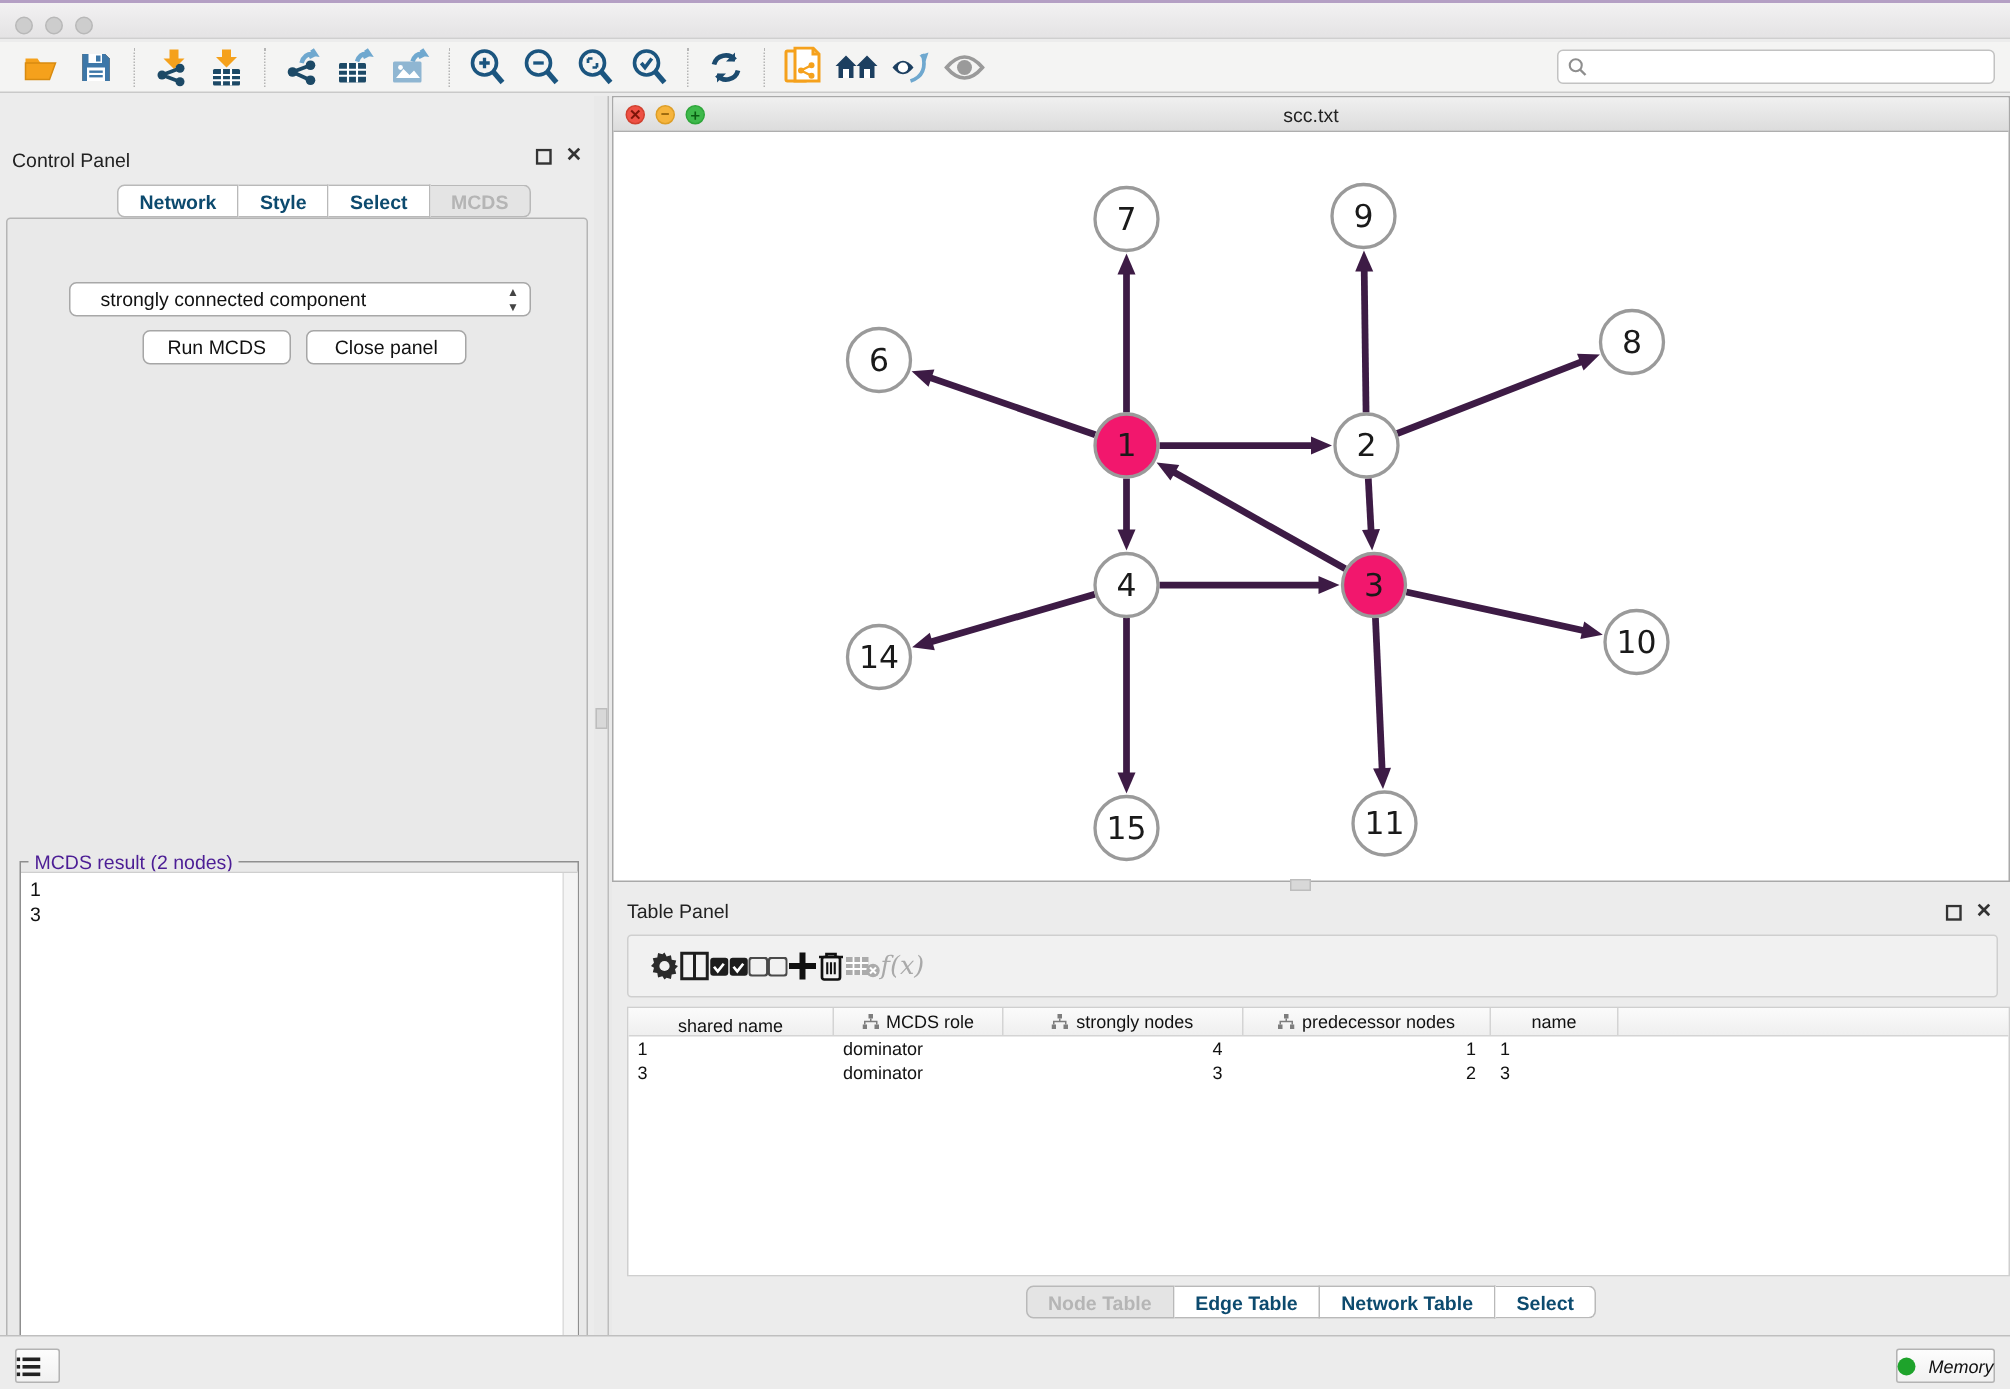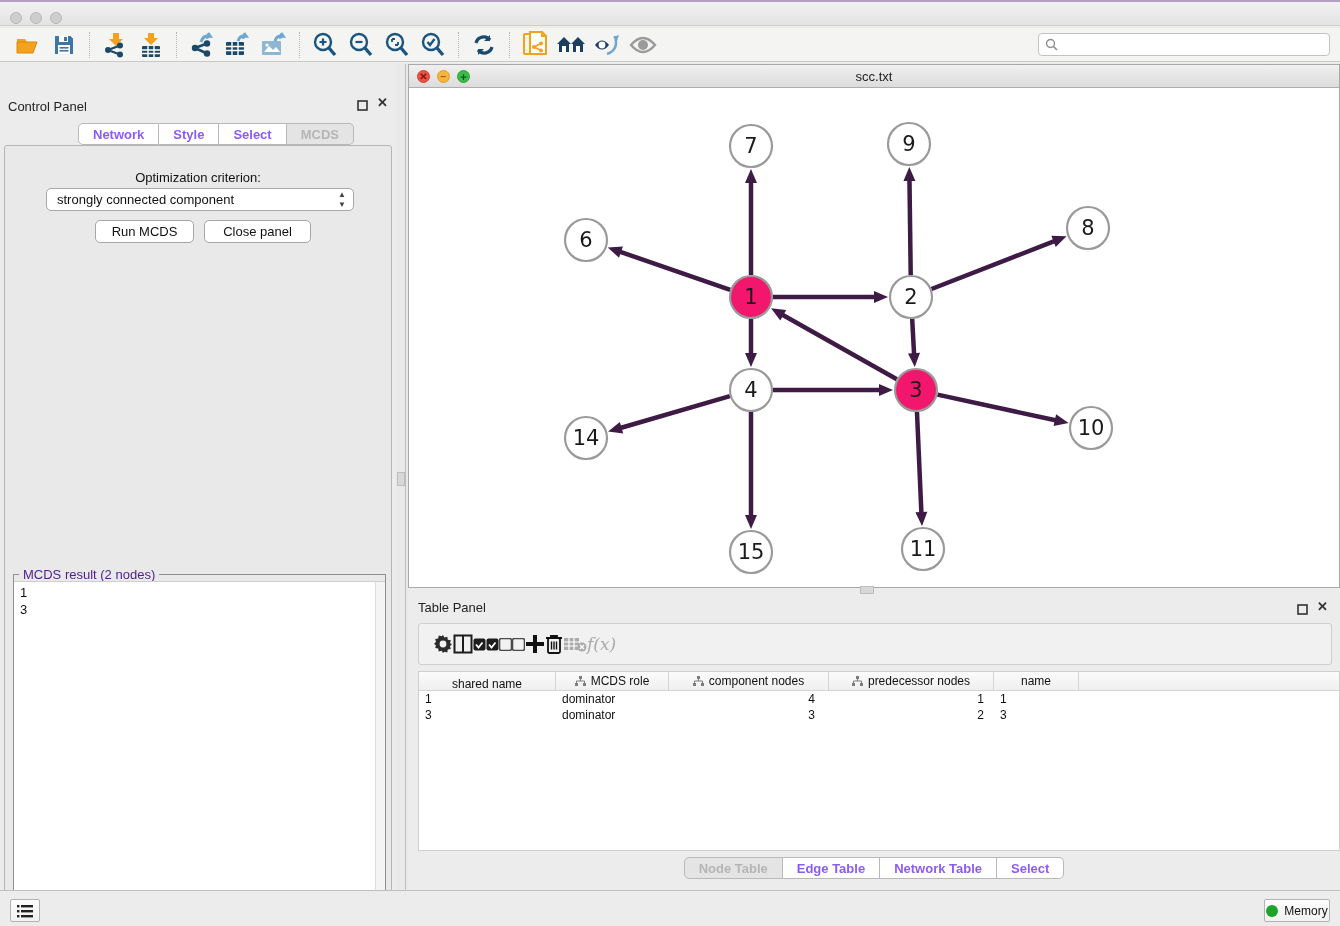--- a/index.html
+++ b/index.html
@@ -24,31 +24,31 @@
   #toolbar-search { position:absolute; right:10px; top:33px; width:292px; height:23px;
     border:1px solid #c2c2c2; border-radius:4px; background:#fff; font-size:12px;
     padding-left:24px; outline:none; }
   #search-mag { position:absolute; right:282px; top:38px; }
 
   
   #control-panel { left:0; top:64px; width:396px; height:826px; background:#ececec;margin-top:27px; }
   #cp-header { left:8px; top:8px; font-size:13px; color:#222; }
   .panel-ctrl { font-size:13px; color:#333; font-weight:bold; }
   #cp-tabs { left:78px; top:32px; display:flex; }
-  .tab { height:22px; padding:0 14px; font-size:13px; font-weight:bold; color:#8b5cf6;
+  .tab { height:22px; padding:0 14px; font-size:13px; font-weight:bold; color:#0c4a6e;
     background:#fff; border:1px solid #b9b9b9; border-left:none; display:flex; align-items:center; }
   .tab:first-child { border-left:1px solid #b9b9b9; border-radius:5px 0 0 5px; }
   .tab:last-child { border-radius:0 5px 5px 0; }
   .tab.active { background:#e4e4e4; color:#b5b5b5; }
   #cp-body { left:4px; top:54px; width:388px; height:762px; background:#e9e9e9;
     border:1px solid #b5b5b5; border-radius:3px; }
   #opt-label { width:100%; top:24px; text-align:center; font-size:13px; color:#111; }
   #criterion-select { left:41px; top:42px; width:308px; height:23px; background:#fff;
     border:1px solid #a8a8a8; border-radius:5px; font-size:13px; color:#111;
-    display:flex; align-items:center; padding-left:10px; }
+    display:flex; align-items:center; padding-left:20px; }
   #criterion-stepper { position:absolute; right:7px; top:1px; font-size:8px; color:#444;
     line-height:10px; text-align:center; }
   .cp-btn { height:23px; background:#fff; border:1px solid #a6a6a6; border-radius:5px;
     font-size:13px; color:#111; display:flex; align-items:center; justify-content:center; }
   #run-btn { left:90px; top:74px; width:99px; }
   #close-btn { left:199px; top:74px; width:107px; }
   #result-box { left:8px; top:428px; width:373px; height:380px; }
   #result-title { left:6px; top:-7px; background:#e9e9e9; padding:0 4px; font-size:13px; color:#4c1d95; }
   #result-frame { left:0; top:0; width:373px; height:380px; border:1px solid #8f8f8f; }
   #result-inner { left:1px; top:7px; width:371px; height:372px; background:#fff;
@@ -95,21 +95,21 @@
     border-right:1px solid #d4d4d4; justify-content:center; }
   .trow { display:flex; height:16px; font-size:12px; color:#111; }
   .td { padding:0 6px; line-height:16px; }
   .num { text-align:right; }
   #tp-tabs { left:0; top:262px; width:932px; display:flex; justify-content:center; }
   
   #statusbar { left:0; top:890px; width:1340px; height:36px; background:#ececec;
     border-top:1px solid #bfbfbf; }
   .sb-btn { position:absolute; background:linear-gradient(#fdfdfd,#f1f1f1);
     border:1px solid #b3b3b3; border-radius:2px; display:flex; align-items:center;
-    justify-content:center; }
+    justify-content:space-between;font-style:italic; }
   #menu-btn { left:10px; top:8px; width:30px; height:23px; }
   #memory-btn { left:1264px; top:8px; width:66px; height:23px; gap:6px; font-size:12px; color:#111; }
   #memory-dot { width:12px; height:12px; border-radius:50%; background:#1ea32b; }
 </style>
 </head>
 <body>
 
 <div id="titlebar" class="abs">
   <div id="main-lights" class="abs">
     <span class="tl-dot"></span><span class="tl-dot"></span><span class="tl-dot"></span>
@@ -271,21 +271,20 @@
   <div class="abs panel-ctrl" style="right:8px; top:4px;">✕</div>
 
   <div id="cp-tabs" class="abs">
     <div class="tab">Network</div>
     <div class="tab">Style</div>
     <div class="tab">Select</div>
     <div class="tab active">MCDS</div>
   </div>
 
   <div id="cp-body" class="abs">
-    <div id="opt-label" class="abs">Optimization criterion:</div>
     <div id="criterion-select" class="abs">
       <span>strongly connected component</span>
       <span id="criterion-stepper">▲<br>▼</span>
     </div>
     <div id="run-btn" class="abs cp-btn">Run MCDS</div>
     <div id="close-btn" class="abs cp-btn">Close panel</div>
 
     <div id="result-box" class="abs">
       <div id="result-frame" class="abs"></div>
       <div id="result-title" class="abs">MCDS result (2 nodes)</div>
@@ -449,21 +448,21 @@
           </svg>
           <span>MCDS role</span>
         </div>
       <div class="th" style="width:160px;">
           <svg width="11" height="11" viewBox="0 0 11 11">
             <rect x="4" y="0" width="3" height="3" fill="#7d7d7d"></rect>
             <rect x="0" y="7" width="3" height="3" fill="#7d7d7d"></rect>
             <rect x="8" y="7" width="3" height="3" fill="#7d7d7d"></rect>
             <path d="M5.5 3 v2 M1.5 7 v-2 h8 v2" stroke="#7d7d7d" fill="none"></path>
           </svg>
-          <span>component nodes</span>
+          <span>strongly nodes</span>
         </div>
       <div class="th" style="width:165px;">
           <svg width="11" height="11" viewBox="0 0 11 11">
             <rect x="4" y="0" width="3" height="3" fill="#7d7d7d"></rect>
             <rect x="0" y="7" width="3" height="3" fill="#7d7d7d"></rect>
             <rect x="8" y="7" width="3" height="3" fill="#7d7d7d"></rect>
             <path d="M5.5 3 v2 M1.5 7 v-2 h8 v2" stroke="#7d7d7d" fill="none"></path>
           </svg>
           <span>predecessor nodes</span>
         </div>

